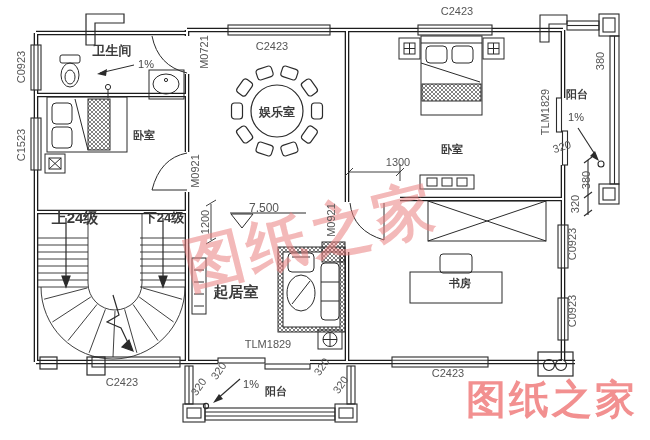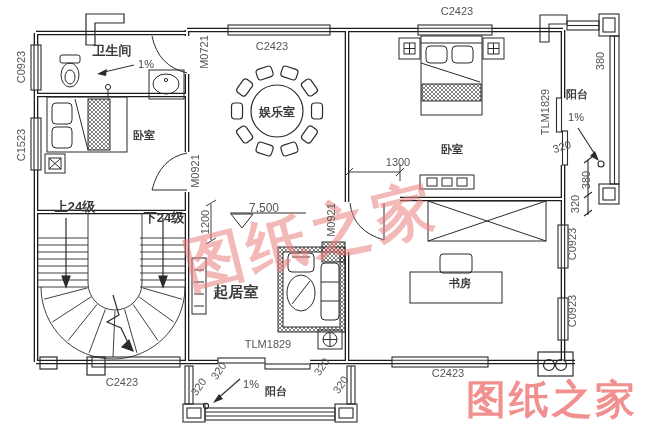--- a/index.html
+++ b/index.html
@@ -339,18 +339,18 @@
     <div class="plan-label g-dimensions" style="left: 205px; top: 222px; font-size: 11px; transform: translate(-50%, -50%) rotate(-90deg);">1200</div>
     <div class="plan-label g-dimensions" style="left: 264px; top: 208px; font-size: 12px; transform: translate(-50%, -50%) rotate(0deg);">7.500</div>
     <div class="plan-label g-dimensions" style="left: 600px; top: 61px; font-size: 11px; transform: translate(-50%, -50%) rotate(-90deg);">380</div>
     <div class="plan-label g-dimensions" style="left: 562px; top: 147px; font-size: 11px; transform: translate(-50%, -50%) rotate(-18deg);">320</div>
     <div class="plan-label g-dimensions" style="left: 586px; top: 180px; font-size: 11px; transform: translate(-50%, -50%) rotate(-90deg);">380</div>
     <div class="plan-label g-dimensions" style="left: 575px; top: 204px; font-size: 11px; transform: translate(-50%, -50%) rotate(-90deg);">320</div>
     <div class="plan-label g-dimensions" style="left: 219px; top: 371px; font-size: 11px; transform: translate(-50%, -50%) rotate(-55deg);">320</div>
     <div class="plan-label g-dimensions" style="left: 199px; top: 387px; font-size: 11px; transform: translate(-50%, -50%) rotate(-55deg);">320</div>
     <div class="plan-label g-dimensions" style="left: 322px; top: 367px; font-size: 11px; transform: translate(-50%, -50%) rotate(-55deg);">320</div>
     <div class="plan-label g-dimensions" style="left: 341px; top: 385px; font-size: 11px; transform: translate(-50%, -50%) rotate(-55deg);">320</div>
-    <div class="plan-label g-stairs" style="left: 75px; top: 206px; font-size: 13px; transform: translate(-50%, -50%) rotate(0deg);">上24级</div>
+    <div class="plan-label g-stairs" style="left: 75px; top: 217px; font-size: 15px; transform: translate(-50%, -50%) rotate(0deg);">上24级</div>
     <div class="plan-label g-stairs" style="left: 164px; top: 217px; font-size: 13px; transform: translate(-50%, -50%) rotate(0deg);">下24级</div>
     <div class="plan-label g-slopes" style="left: 146px; top: 64px; font-size: 11px; transform: translate(-50%, -50%) rotate(0deg);">1%</div>
     <div class="plan-label g-slopes" style="left: 576px; top: 117px; font-size: 11px; transform: translate(-50%, -50%) rotate(0deg);">1%</div>
     <div class="plan-label g-slopes" style="left: 251px; top: 384px; font-size: 11px; transform: translate(-50%, -50%) rotate(0deg);">1%</div>
   </div>
 
 </body></html>

